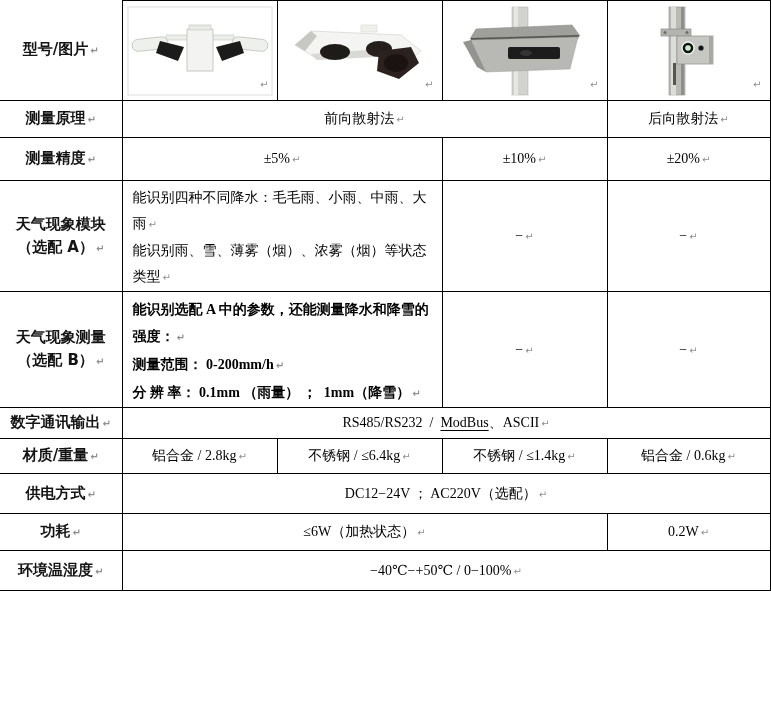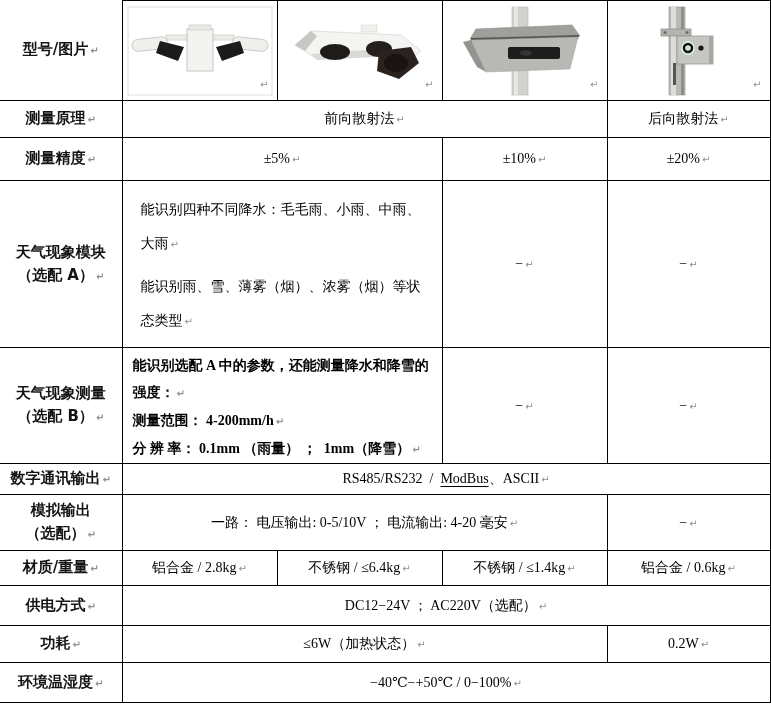--- a/index.html
+++ b/index.html
@@ -9,21 +9,21 @@
   td{border:1px solid #000;padding:0 11px;text-align:center;vertical-align:middle;
      font-size:14px;line-height:1.55;overflow:hidden;}
   td span{white-space:pre-wrap;}
   
   td.lbl{border-left:none;font-family:"DejaVu Sans","Liberation Sans",sans-serif;
          font-weight:700;font-size:15px;color:#141414;line-height:23px;padding:0 2px;}
   tr.first td.lbl{border-top:none;}
   td.imgcell{position:relative;padding:2px;}
   td.imgcell svg{display:block;margin:0 auto;}
   .left-text{text-align:left;vertical-align:top;padding:4px 8px 0 10px;}
-  .lt-a p{margin:8px;line-height:34px;}
+  .lt-a p{margin:0;line-height:26px;}
   .lt-b p{margin:0;line-height:27px;font-weight:bold;}
   .pmark{color:#8f8f8f;font-size:10px;font-family:"DejaVu Sans",sans-serif;
          margin-left:2px;vertical-align:baseline;}
   .imgmark{position:absolute;right:8px;bottom:8px;}
   .modbus{text-decoration-line:underline;text-decoration-style:wavy;
           text-decoration-color:#e82a0c;text-decoration-thickness:1px;text-underline-offset:3px;text-decoration:underline;}
 </style>
 </head>
 <body>
 
@@ -148,52 +148,40 @@
     </td>
   </tr>
 
   <tr style="height:113px">
     <td class="lbl">
       <span style="display:block">天气现象测量</span>
       <span>（选配 B）</span><span class="pmark">↵</span>
     </td>
     <td colspan="2" class="left-text lt-b">
       <p><span>能识别选配 A 中的参数，还能测量降水和降雪的强度：</span><span class="pmark">↵</span></p>
-      <p><span>测量范围： 4-200mm/h</span><span class="pmark">↵</span></p>
+      <p><span>测量范围： 0-200mm/h</span><span class="pmark">↵</span></p>
       <p><span>分 辨 率： 0.1mm （雨量） ；  1mm（降雪）</span><span class="pmark">↵</span></p>
     </td>
     <td>
       <span>−</span><span class="pmark">↵</span>
     </td>
     <td>
       <span>−</span><span class="pmark">↵</span>
     </td>
   </tr>
 
   <tr style="height:31px">
     <td class="lbl">
       <span>数字通讯输出</span><span class="pmark">↵</span>
     </td>
     <td colspan="4">
       <span>RS485/RS232  /  </span><span class="modbus">ModBus</span><span>、ASCII</span><span class="pmark">↵</span>
     </td>
   </tr>
 
-  <tr style="height:56px">
-    <td class="lbl">
-      <span style="display:block">模拟输出</span>
-      <span>（选配）</span><span class="pmark">↵</span>
-    </td>
-    <td colspan="3">
-      <span>一路： 电压输出: 0-5/10V ； 电流输出: 4-20 毫安</span><span class="pmark">↵</span>
-    </td>
-    <td>
-      <span>−</span><span class="pmark">↵</span>
-    </td>
-  </tr>
 
   <tr style="height:35px">
     <td class="lbl">
       <span>材质/重量</span><span class="pmark">↵</span>
     </td>
     <td>
       <span>铝合金 / 2.8kg</span><span class="pmark">↵</span>
     </td>
     <td>
       <span>不锈钢 / ≤6.4kg</span><span class="pmark">↵</span>

